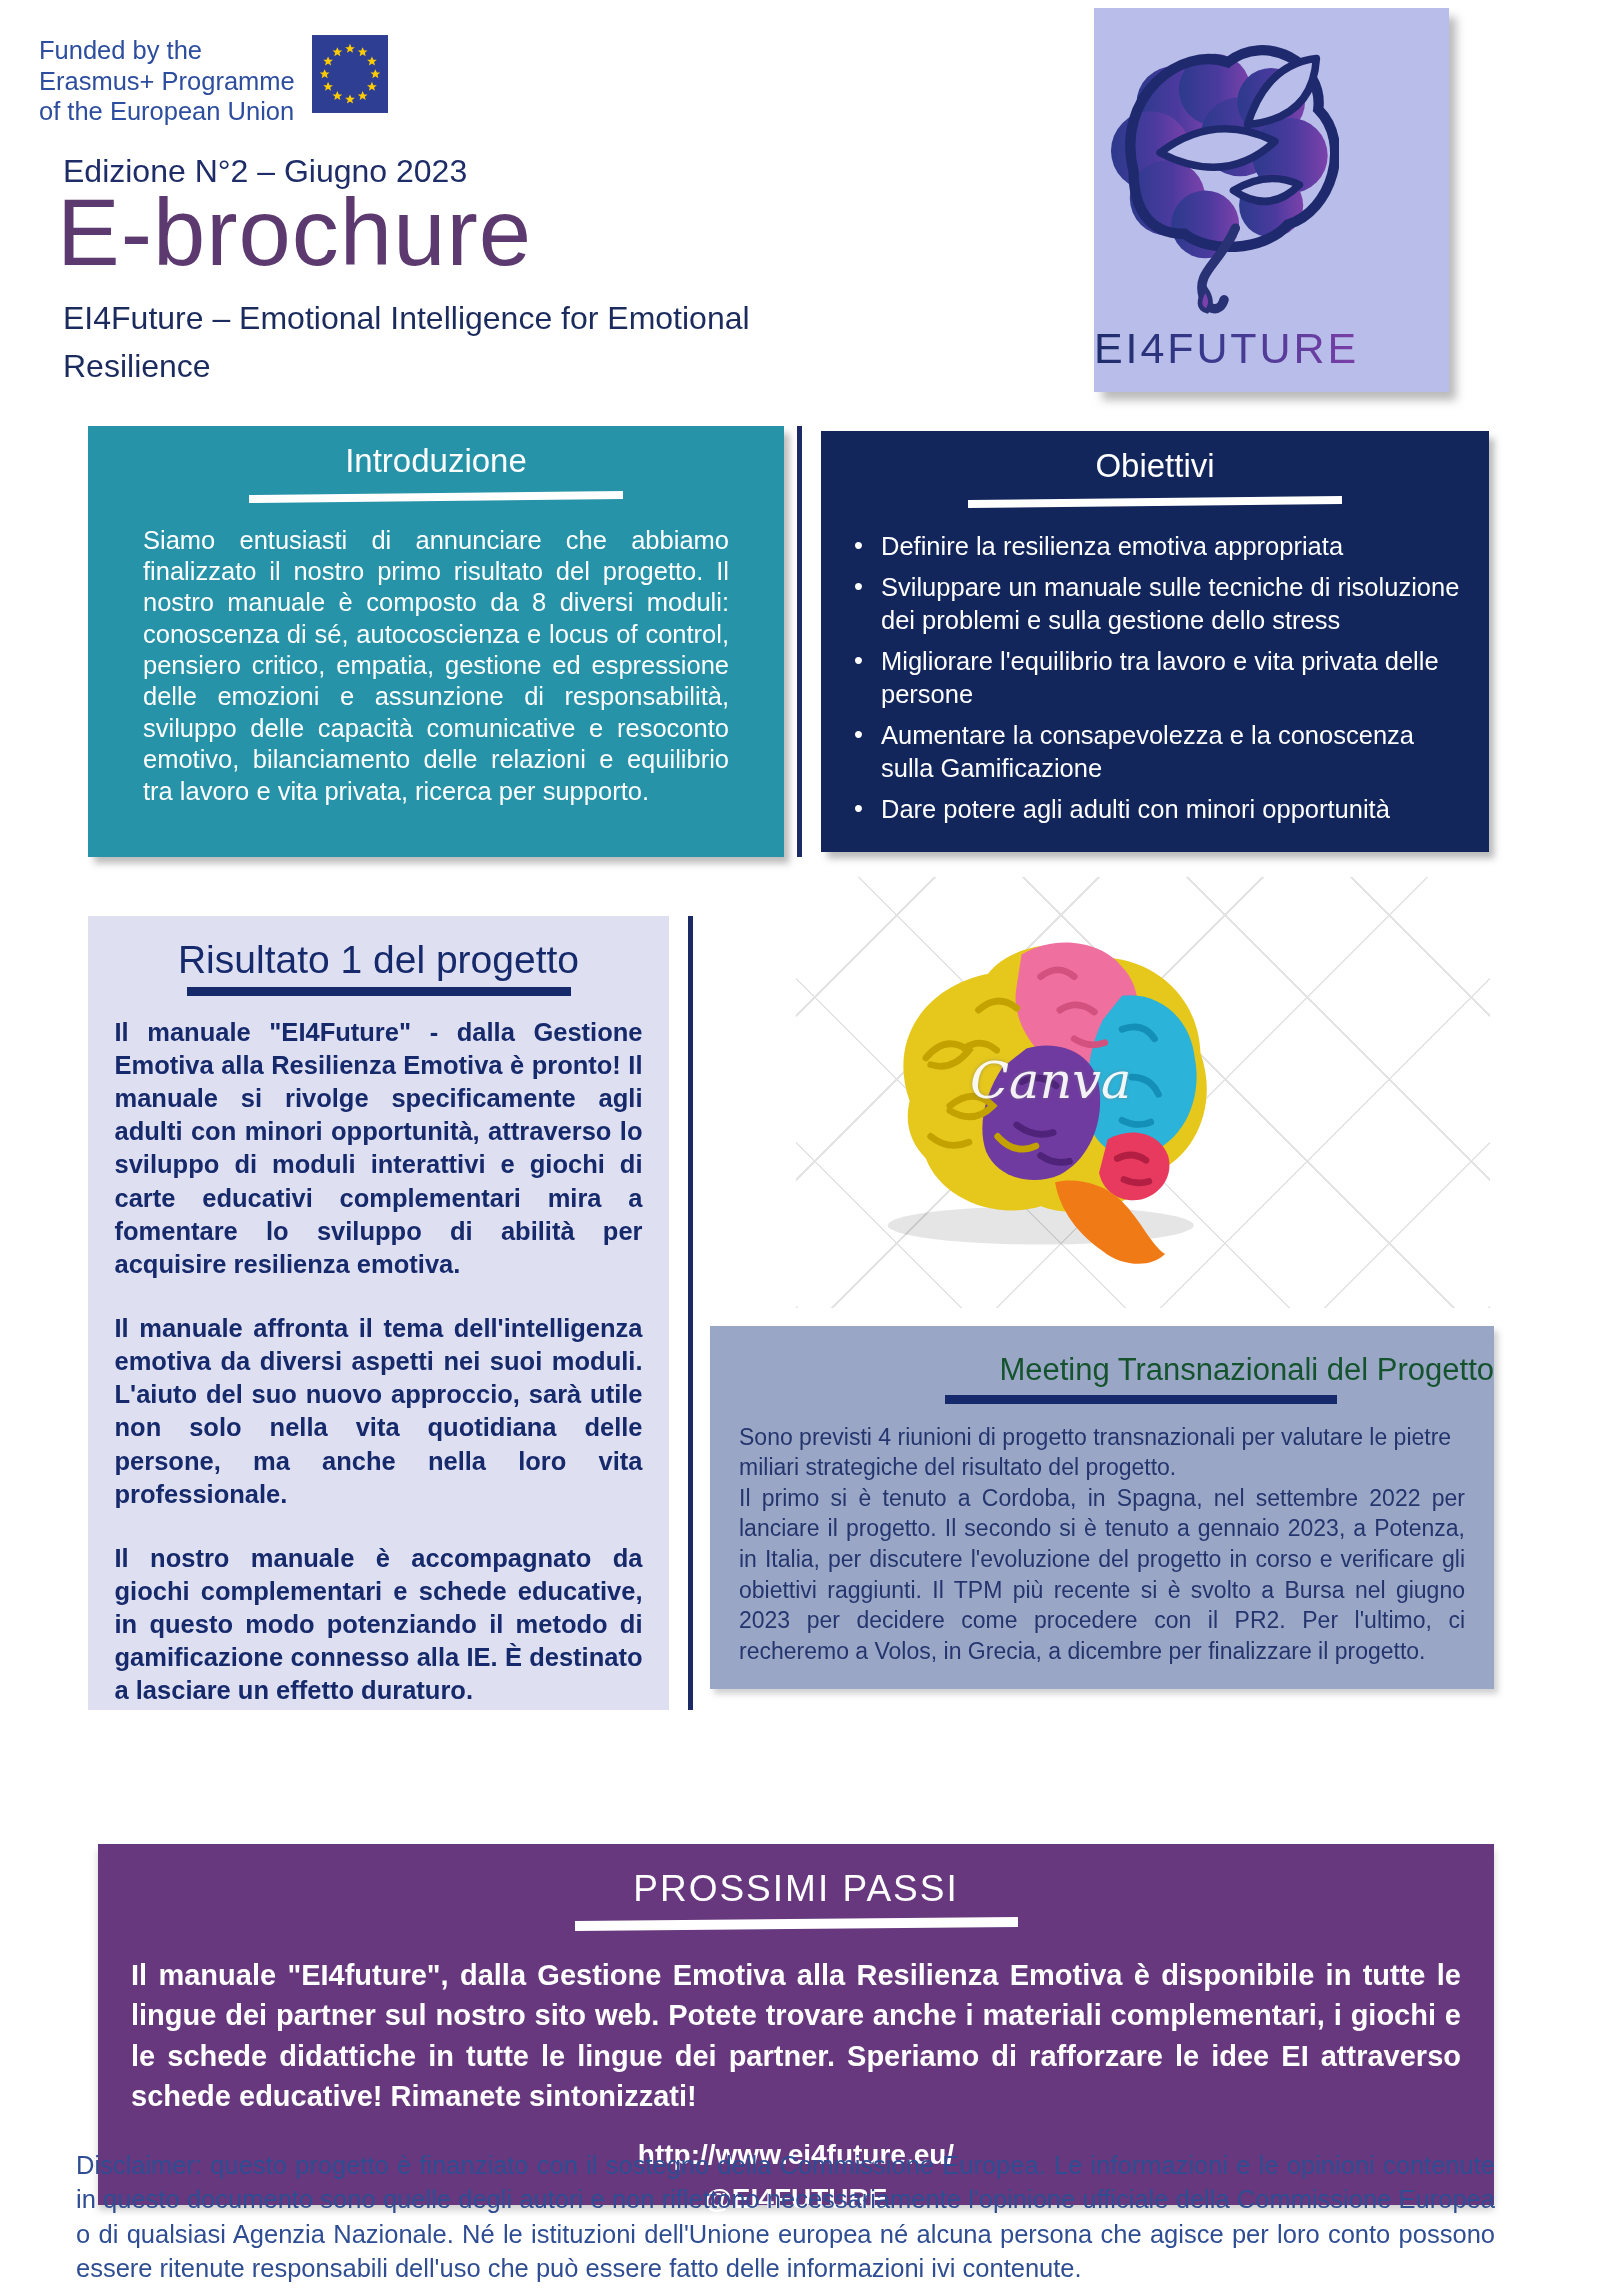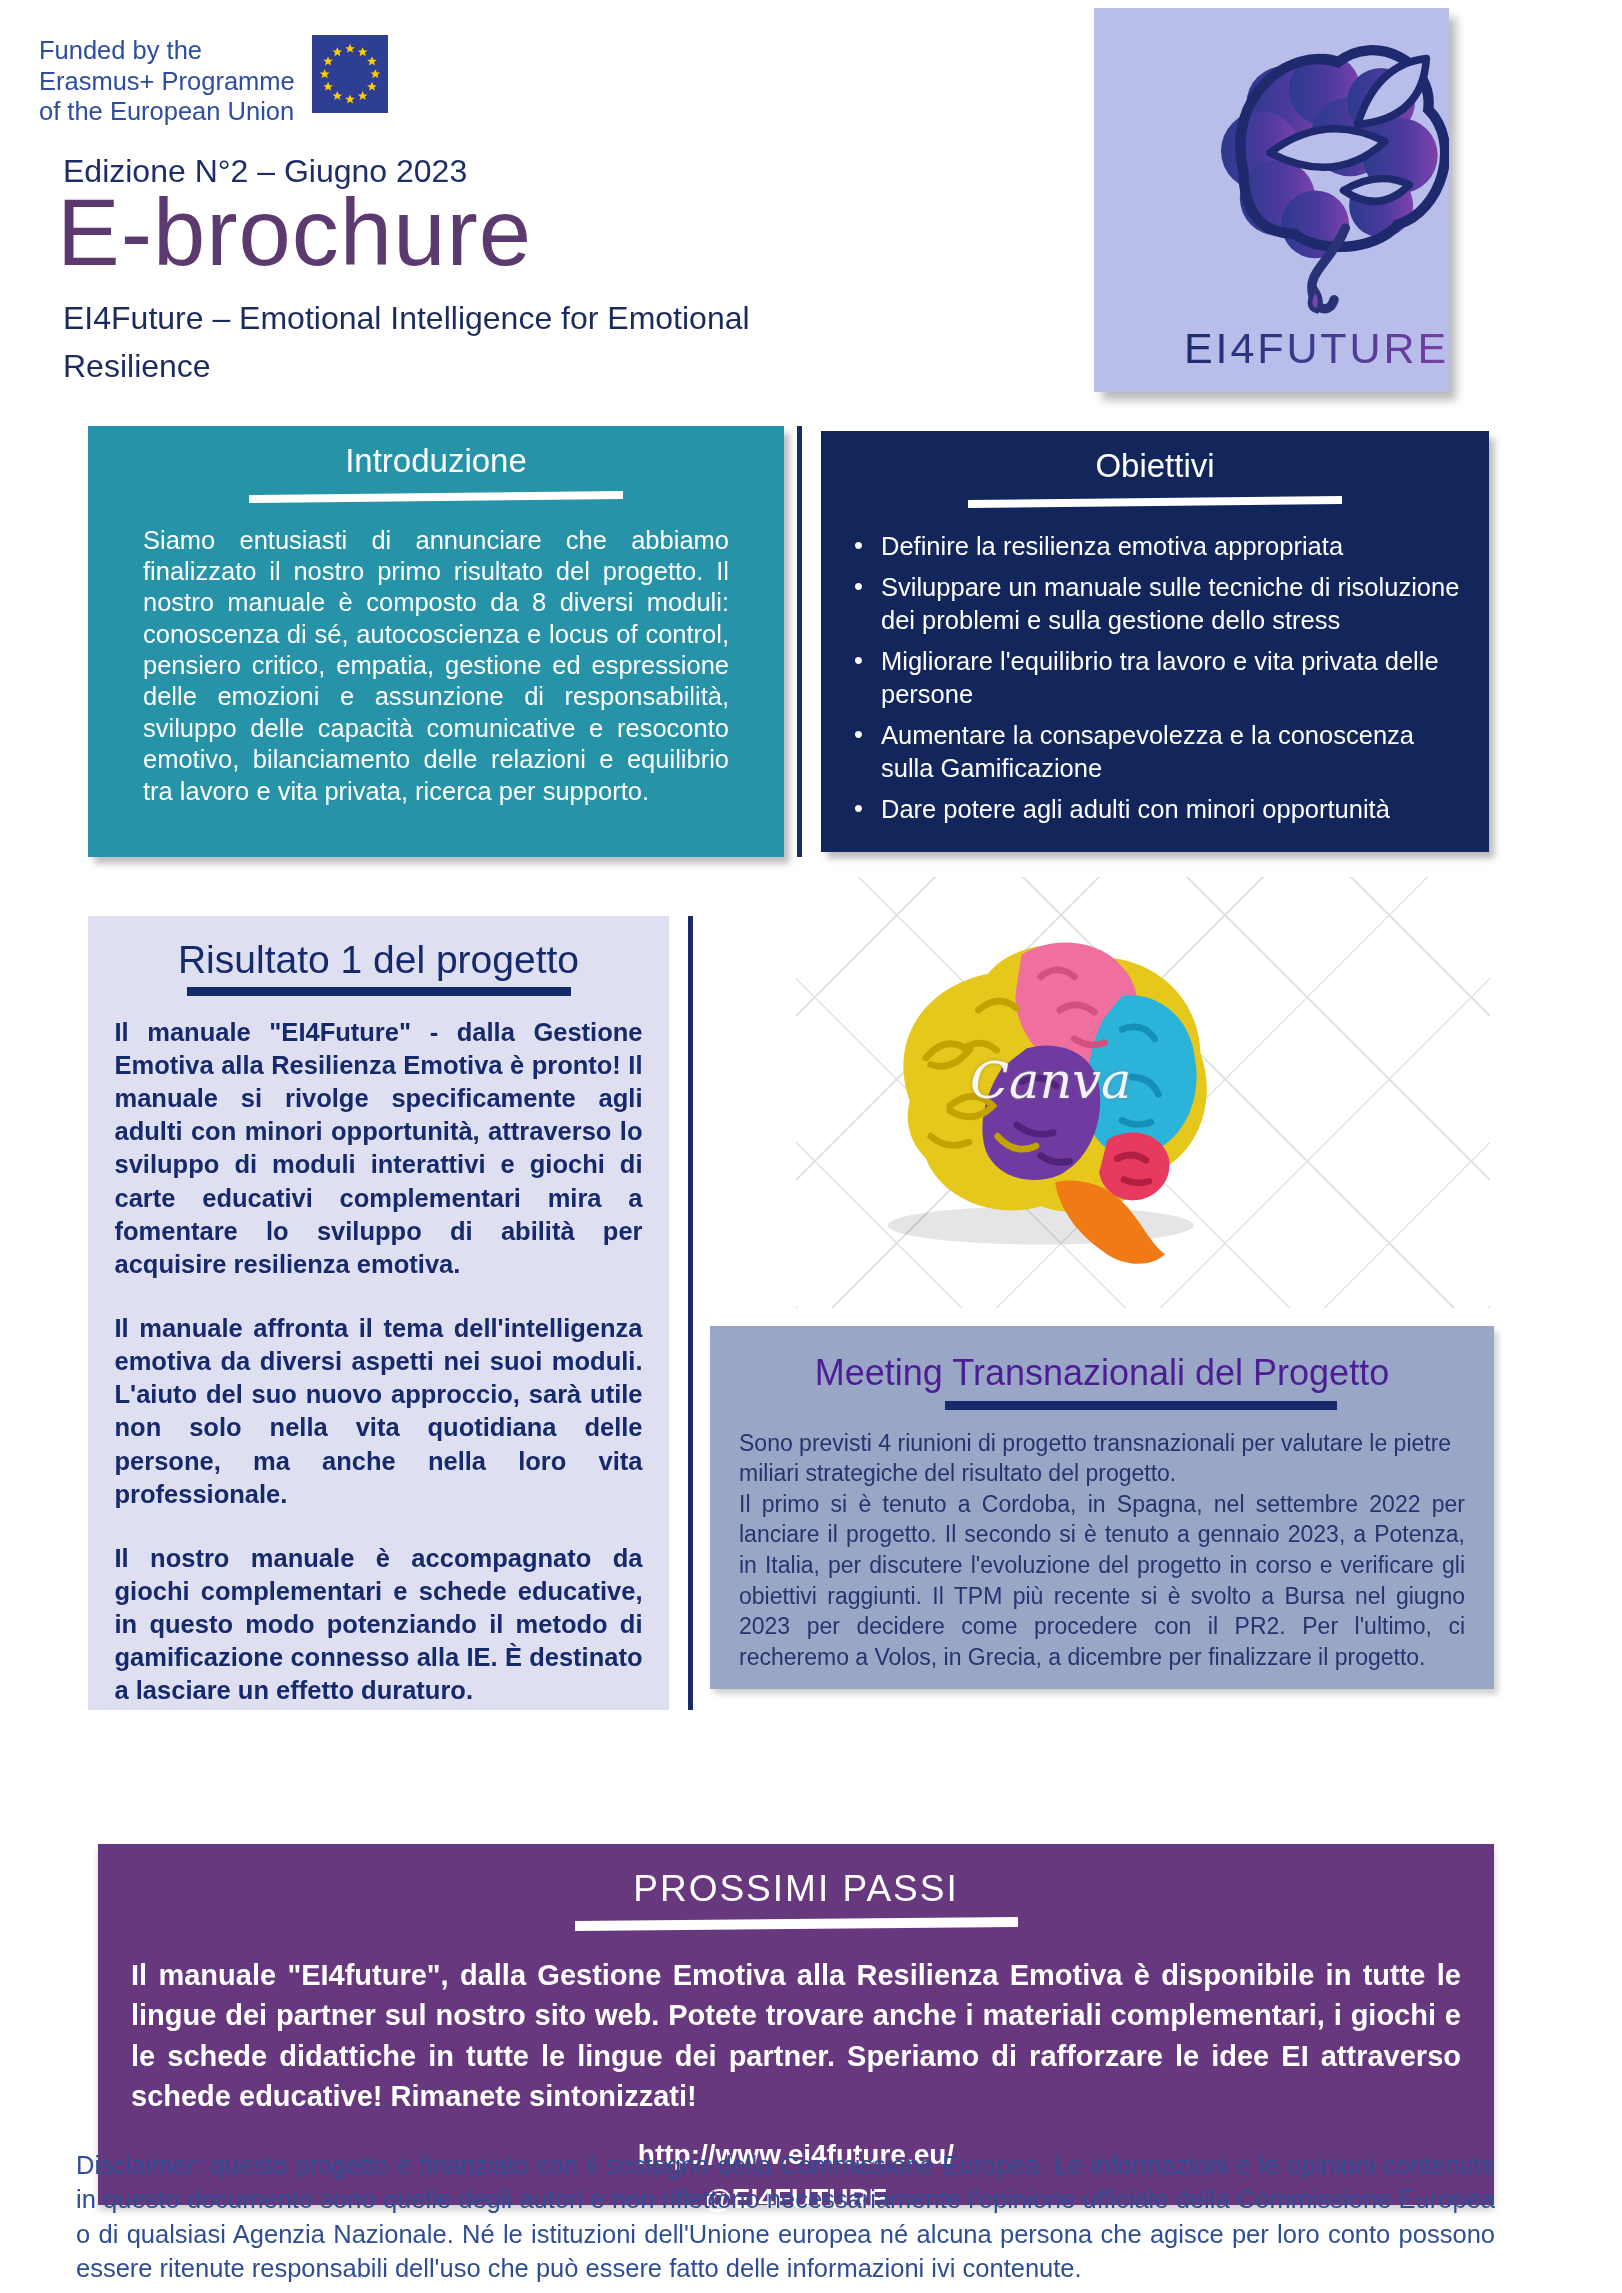--- a/index.html
+++ b/index.html
@@ -8,21 +8,21 @@
 
   
   .eu-block{position:absolute;left:39px;top:35px;display:flex;align-items:flex-start;gap:17.6px;}
   .eu-text{color:#2d4d9e;font-size:25.5px;line-height:1.2;white-space:pre-line;font-weight:500;}
   .eu-flag{width:76px;height:78px;display:block;}
   .edition{position:absolute;left:63px;top:153px;color:#1e2d68;font-size:32px;font-weight:500;}
   .page-title{position:absolute;left:57px;top:184px;color:#5c3a70;font-size:94px;font-weight:400;letter-spacing:1px;line-height:1.05;}
   .subtitle{position:absolute;left:63px;top:294px;width:814px;color:#1c2b5e;font-size:32px;line-height:1.5;font-weight:500;}
 
   .logo-panel{position:absolute;left:1094px;top:7.8px;width:355px;height:384px;background:#b9bde9;
-              box-shadow:7.8px 8.8px 8.8px rgba(130,130,130,.55);display:flex;flex-direction:column;align-items:flex-end;}
+              box-shadow:7.8px 8.8px 8.8px rgba(130,130,130,.55);display:flex;flex-direction:column;align-items:flex-start;}
   .logo-text{margin-top:2px;font-size:43px;letter-spacing:2.9px;font-weight:400;
              background:linear-gradient(90deg,#1d2d6b 0%,#3a3a8f 45%,#7b3fa8 100%);
              -webkit-background-clip:text;background-clip:text;color:transparent;}
 
   
   .intro-box{position:absolute;left:88px;top:426px;width:696px;height:431px;background:#2793a9;
              box-shadow:5.9px 6.9px 6.9px rgba(120,120,120,.5);}
   .intro-box h2, .obiettivi-box h2{margin:15.7px 0 0;color:#ffffff;font-size:33px;font-weight:400;text-align:center;}
   .rule-white{width:374px;height:7.8px;background:#ffffff;margin:13.7px auto 23.5px;transform:rotate(-.6deg);}
   .intro-body{color:#ffffff;font-size:25.5px;line-height:1.23;text-align:justify;padding:0 55px;}
@@ -49,21 +49,21 @@
       background-image:
         repeating-linear-gradient(45deg,#e3e3e3 0 2px,transparent 2px 116px),
         repeating-linear-gradient(-45deg,#e3e3e3 0 2px,transparent 2px 116px);}
   .brain-svg{position:absolute;left:39px;top:17.6px;}
   .watermark{position:absolute;left:174px;top:174px;font-family:"DejaVu Serif",serif;font-style:italic;
              font-size:51px;color:rgba(255,255,255,.92);text-shadow:0 0 3.9px rgba(120,120,120,.6);}
 
   
   .meeting-box{position:absolute;left:710px;top:1326px;width:784px;height:363px;background:#9aa6c6;
                box-shadow:3.9px 4.9px 5.9px rgba(140,140,140,.4);overflow:hidden;}
-  .meeting-box h2{margin:25.5px 0 0;color:#4c1d95;font-size:36px;font-weight:400;text-align:center;}
+  .meeting-box h2{margin:25.5px 0 0;color:#14532d;font-size:31px;font-weight:400;text-align:right;}
   .rule-navy2{width:392px;height:8.8px;background:#16296b;margin:7.8px auto 17.6px 235px;}
   .meeting-box p{color:#24356e;font-size:23px;line-height:1.33;padding:0 29px;margin:0;}
   .meeting-box p.justify{text-align:justify;}
 
   
   .prossimi-box{position:absolute;left:98px;top:1844px;width:1396px;height:361px;background:#67387d;
                 box-shadow:0 5.9px 6.9px rgba(140,140,140,.4);}
   .prossimi-box h2{margin:23.5px 0 0;color:#ffffff;font-size:37px;font-weight:400;letter-spacing:2px;text-align:center;}
   .rule-white2{width:443px;height:9.8px;background:#ffffff;margin:9.8px auto 25.5px;transform:rotate(-.5deg);}
   .prossimi-body{color:#ffffff;font-weight:bold;font-size:29px;line-height:1.4;text-align:justify;padding:0 33px;}

